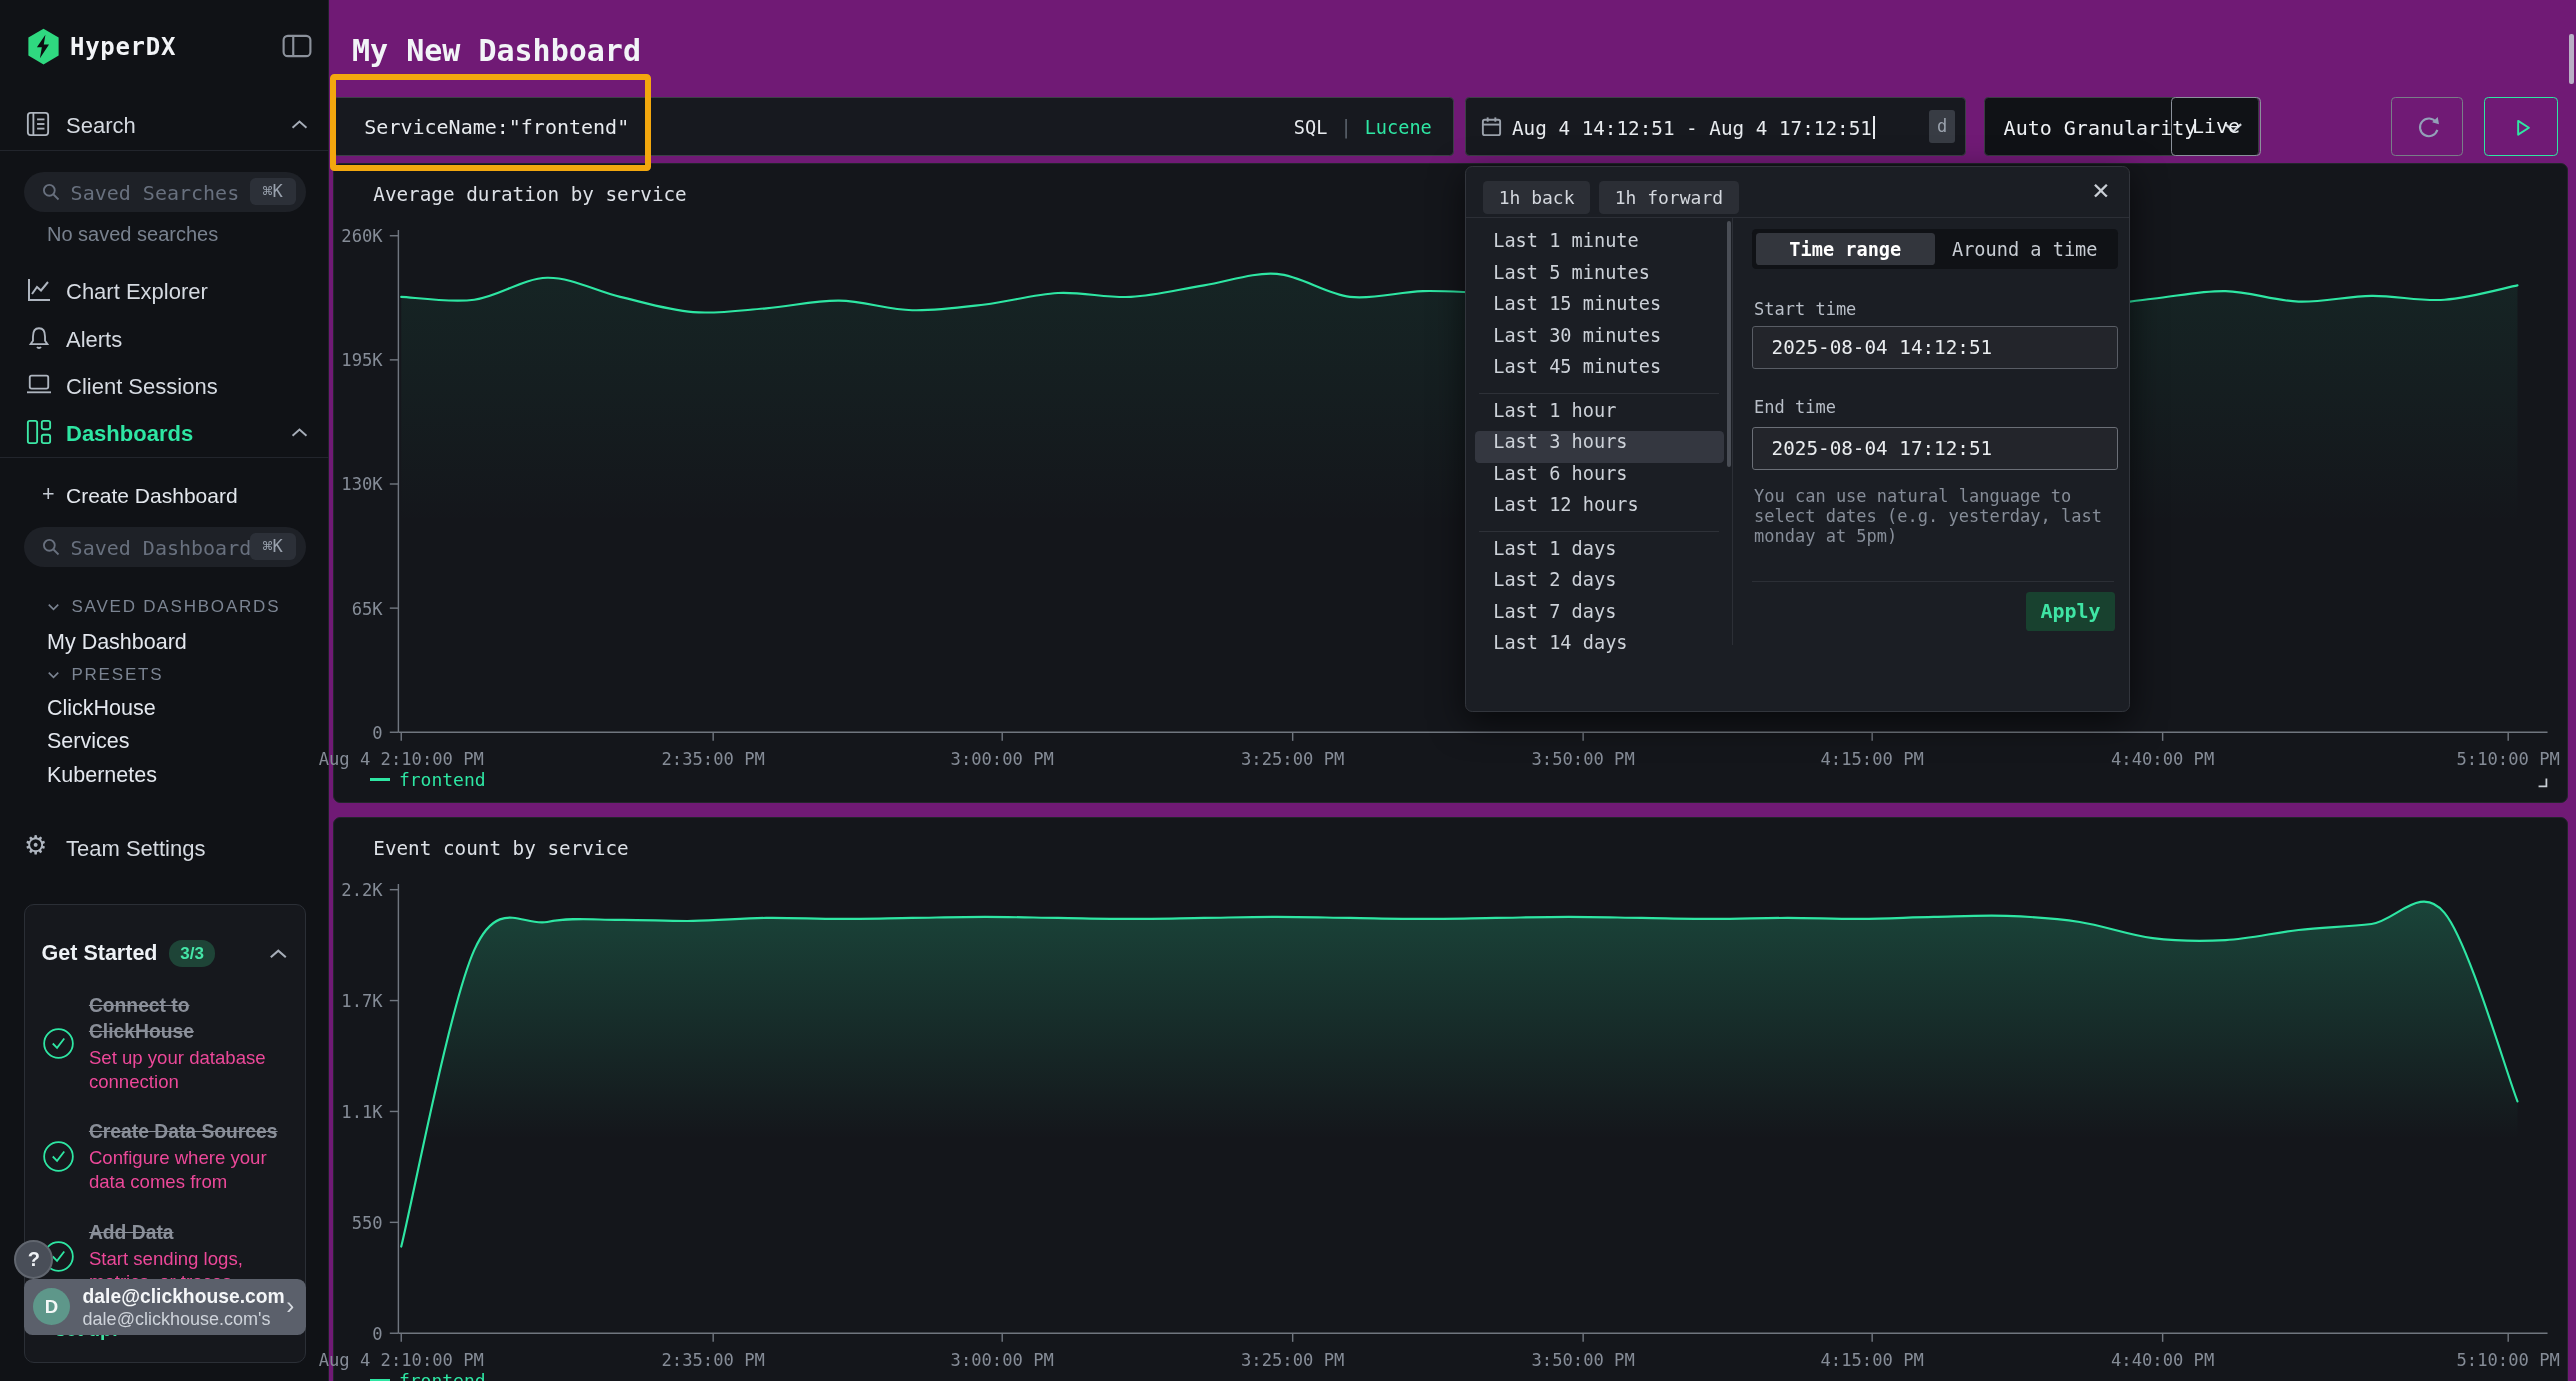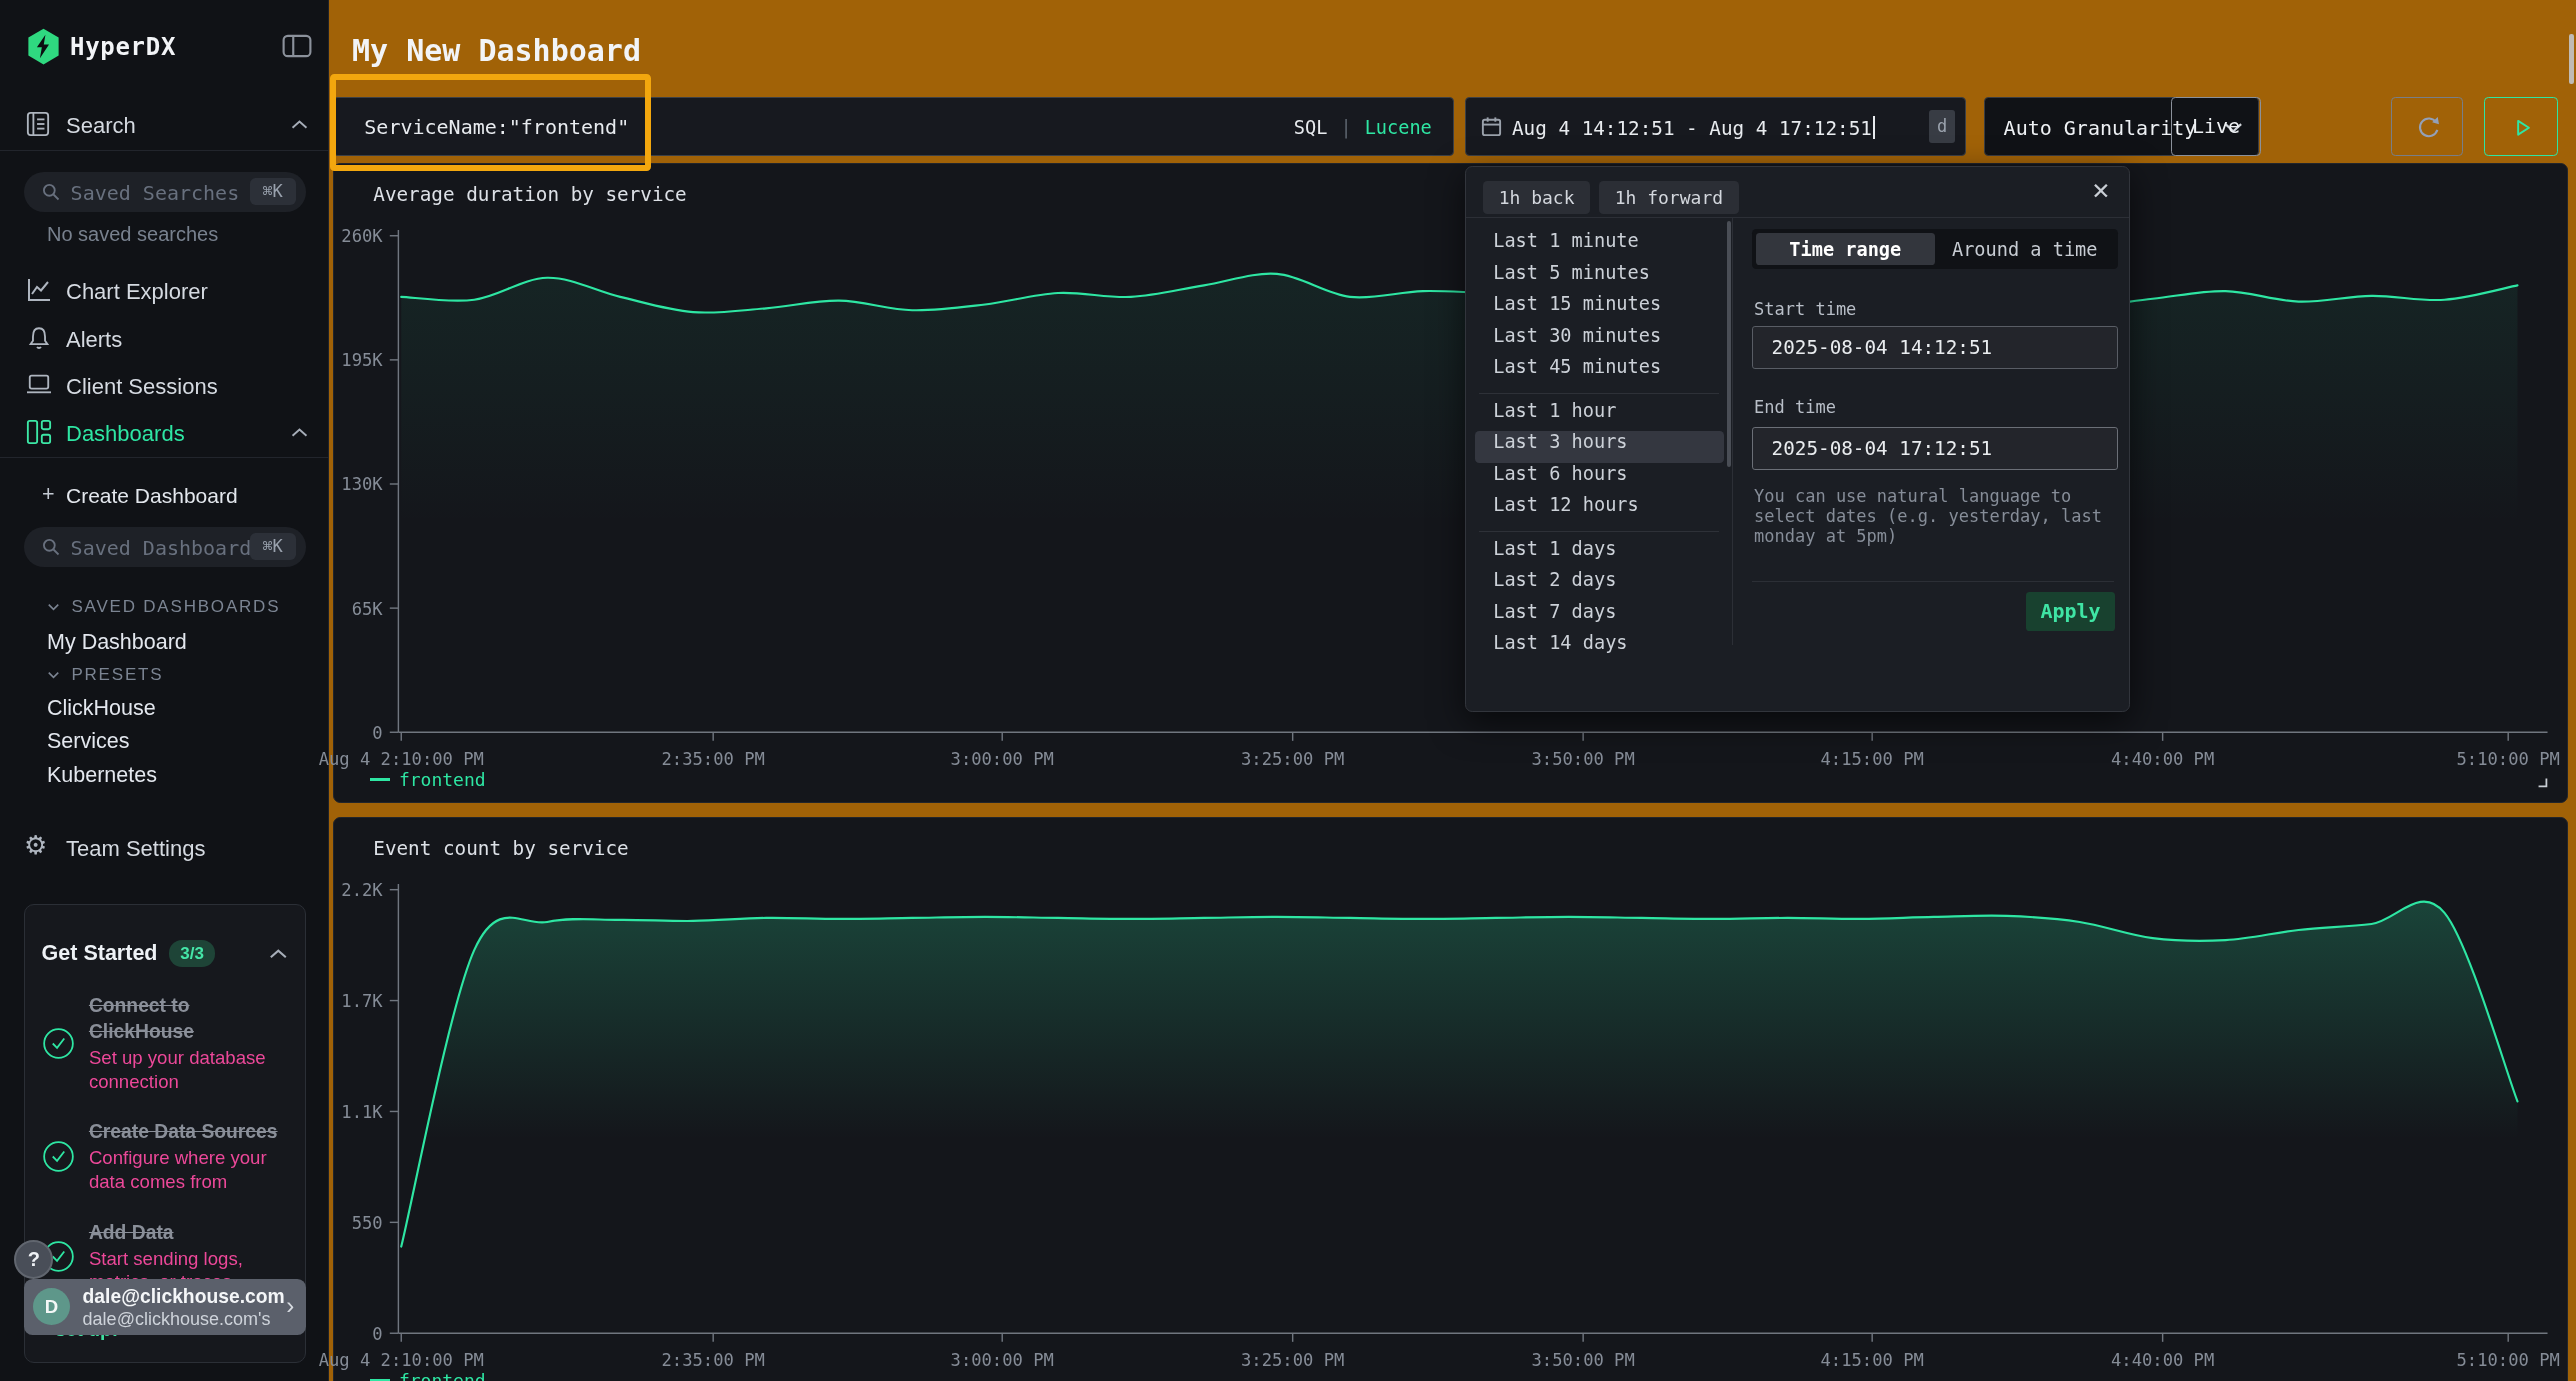--- a/index.html
+++ b/index.html
@@ -15,21 +15,21 @@
 
   
   #sidebar{position:absolute;left:0;top:0;width:329px;height:1381px;background:#101216;border-right:0.7px solid #1f2229}
   .brand-row{position:absolute;left:0;top:27px;width:329px;height:43px}
   .logo-hex{position:absolute;left:27px;top:1.4px;width:33px;height:37px}
   .brand-name{position:absolute;left:70px;top:5.7px;font:700 24px var(--mono);color:#f2f4f7;letter-spacing:0.7px}
   .collapse-btn{position:absolute;left:282px;top:5.7px}
   .side-row{position:absolute;left:0;width:329px;height:40px}
   .side-ico{position:absolute;left:26px;top:7.2px;color:#aeb5bf}
   .side-label{position:absolute;left:66px;top:8.6px;font:400 22px var(--sans);color:#d5dae1}
-  .side-label.active{color:var(--accent);font-weight:400}
+  .side-label.active{color:var(--accent);font-weight:700}
   .chev-up{position:absolute;left:291px;top:15.7px}
   .divider-h{position:absolute;left:0;width:329px;height:0.7px;background:#22252c}
   .pill{position:absolute;left:23.6px;width:282px;height:40px;background:#1e2127;border-radius:20px}
   .pill .mag{position:absolute;left:17px;top:10px}
   .pill .ph{position:absolute;left:47px;top:9.3px;font:400 20px var(--mono);color:#68707e}
   .pill .kbd{position:absolute;right:10px;top:6.4px;width:46px;height:27px;background:#2c3038;border-radius:5.7px;
     font:400 17px var(--mono);color:#99a1ad;text-align:center;line-height:27px}
   .empty-note{position:absolute;left:47px;font:400 20px var(--sans);color:#78818e}
   .create-row{position:absolute;left:0;width:329px;height:36px}
   .create-plus{position:absolute;left:42px;top:4.3px;font:400 21.5px var(--sans);color:#c3c9d2}
@@ -55,21 +55,21 @@
   #help-bubble{position:absolute;left:14.3px;top:1240px;width:39px;height:39px;border-radius:50%;background:#494e58;
     border:2.1px solid #61666f;color:#eef1f5;font:700 20px var(--sans);text-align:center;line-height:34px;z-index:3}
   #user-chip{position:absolute;left:23.6px;top:1279px;width:282px;height:56px;background:#5b606b;border-radius:8.6px;z-index:2}
   .avatar{position:absolute;left:9.3px;top:9.3px;width:37px;height:37px;border-radius:50%;background:#5e978a;
     color:#f4f7f6;font:700 18.6px var(--sans);text-align:center;line-height:37px}
   .user-email{position:absolute;left:59px;top:7.2px;font:700 19.3px var(--sans);color:#f4f6f8;white-space:nowrap}
   .user-org{position:absolute;left:59px;top:30px;font:400 18px var(--sans);color:#ced3da;white-space:nowrap}
   .user-chev{position:absolute;right:11.4px;top:13px;font:400 24px var(--sans);color:#d6dae0}
 
   
-  #main{position:absolute;left:329px;top:0;width:2247px;height:1381px;background:#a16207}
+  #main{position:absolute;left:329px;top:0;width:2247px;height:1381px;background:#701a75}
   #page-title{position:absolute;left:23px;top:33px;font:700 30px var(--mono);color:#f2f4f7}
 
   
   #query-input{position:absolute;left:4.3px;top:97px;width:1121px;height:59px;background:#17191f;
     border:0.7px solid #3c4046;border-radius:4.3px}
   #query-text{position:absolute;left:30px;top:17px;font:400 20px var(--mono);color:#e8ebef}
   .lang-toggle{position:absolute;right:21.5px;top:18.6px;display:flex;gap:13px;font:400 18.6px var(--mono)}
   .lang-sql{color:#e8ebef}
   .lang-sep{color:#5c636d}
   .lang-lucene{color:var(--accent)}

